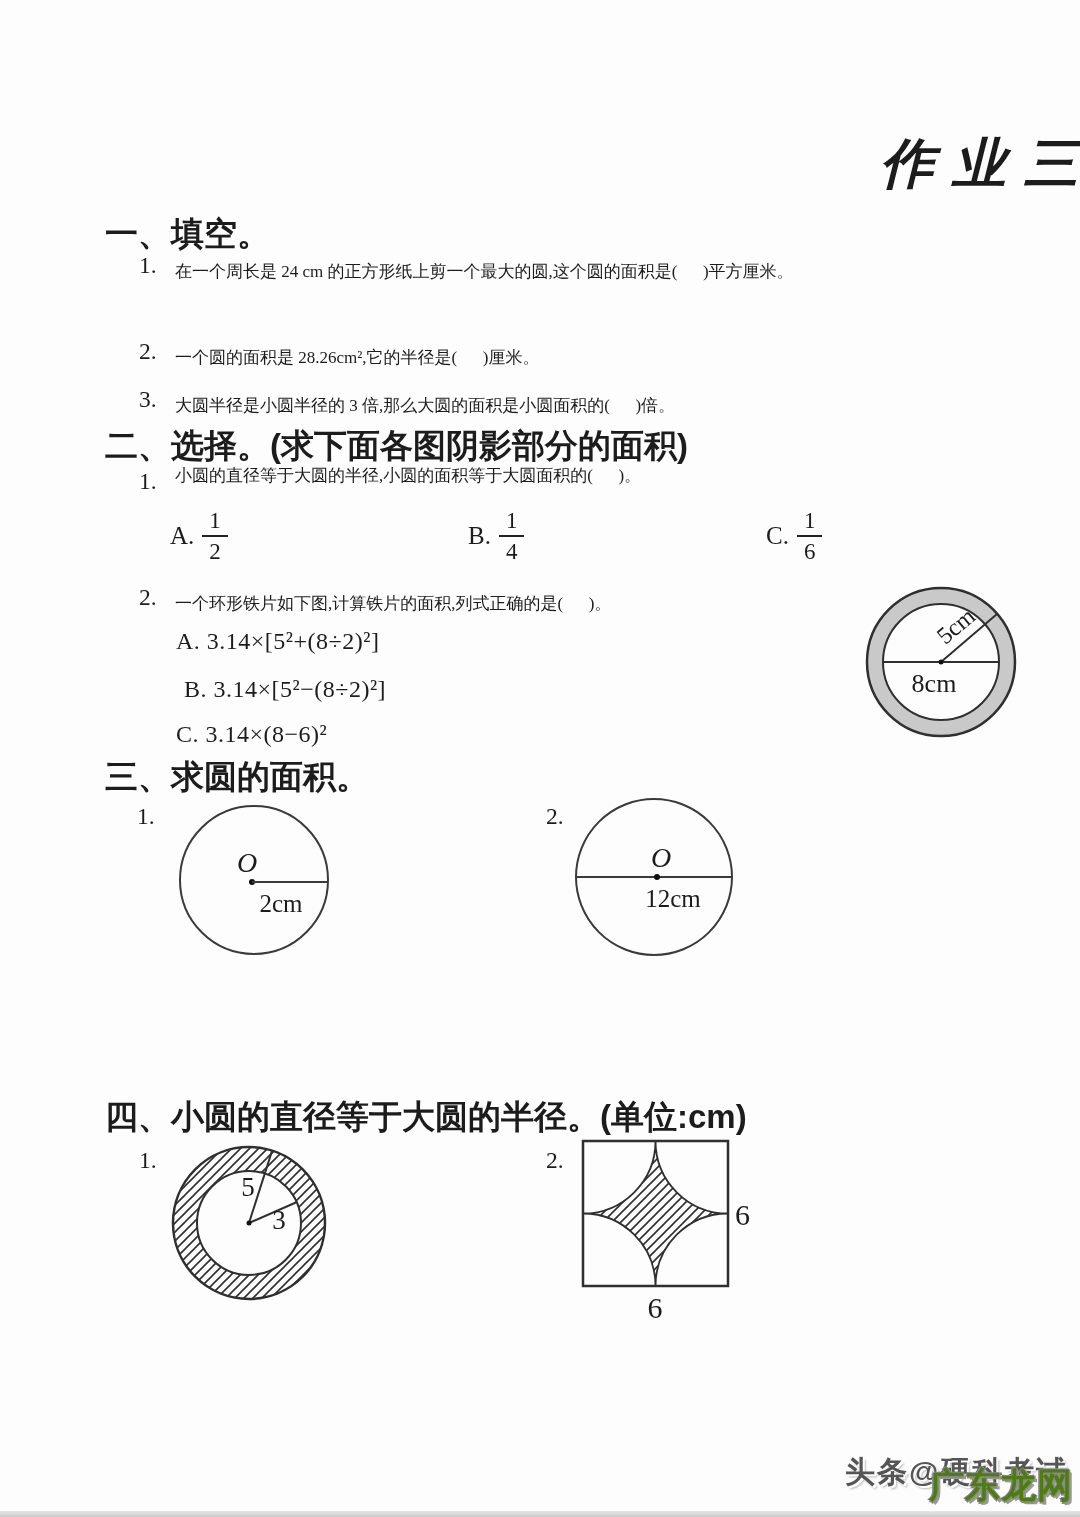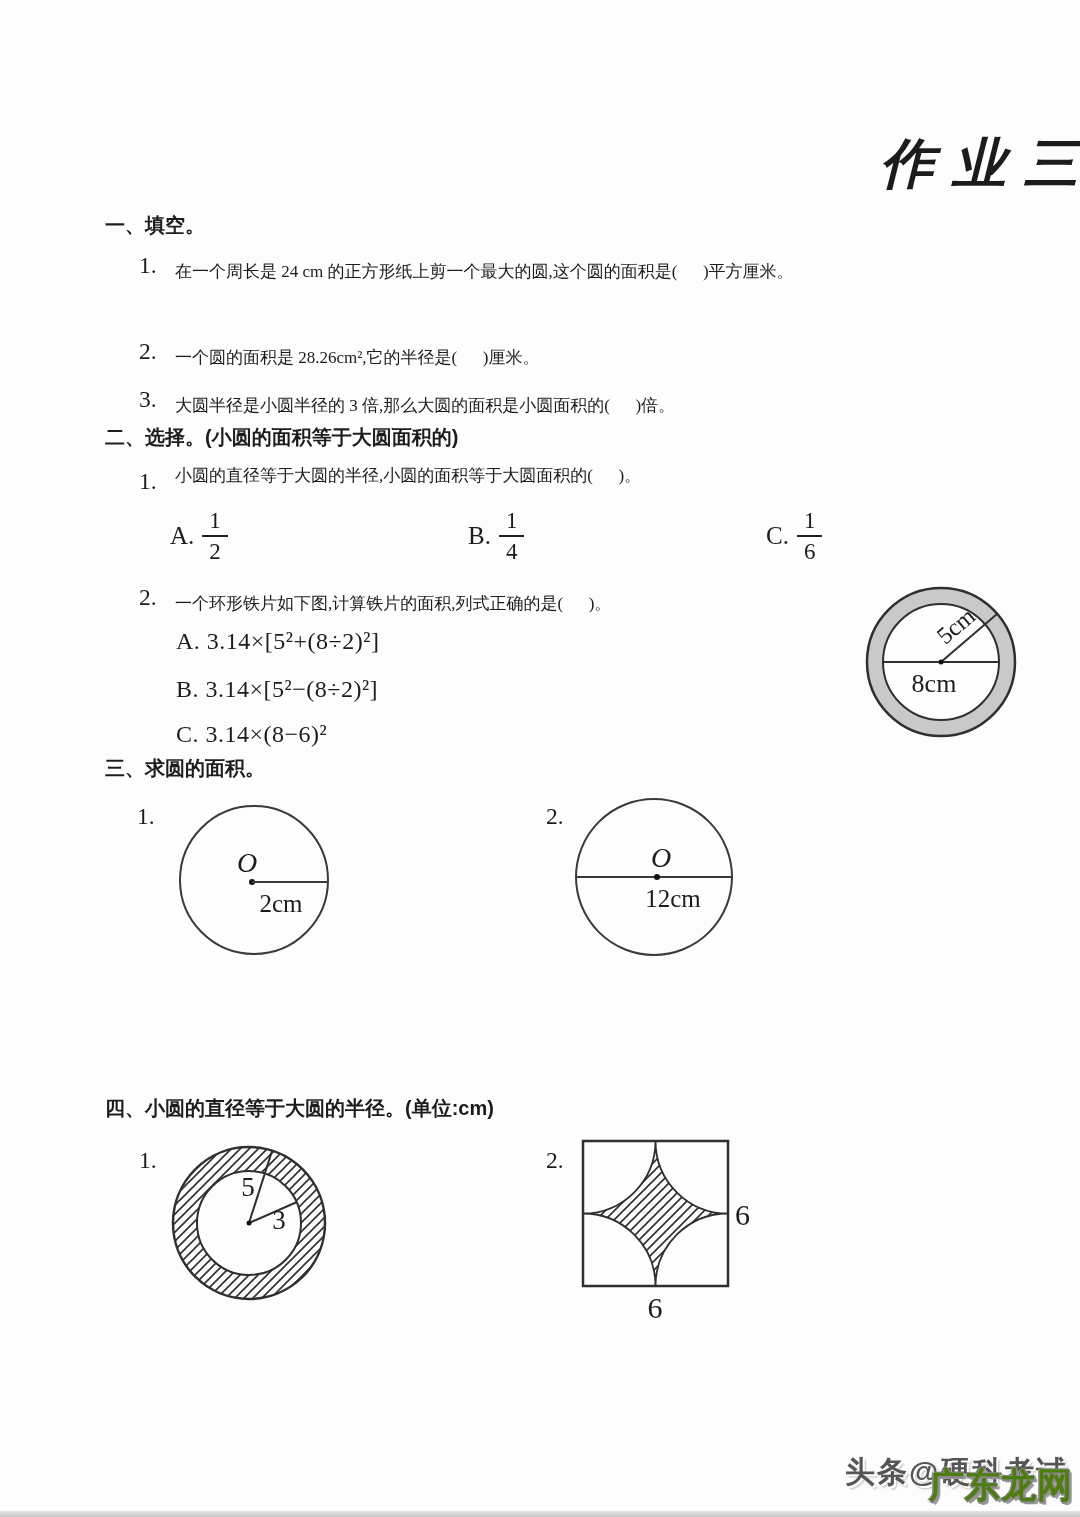--- a/index.html
+++ b/index.html
@@ -8,21 +8,21 @@
     font-family:"Liberation Serif","DejaVu Serif",serif;color:#1c1c1c;
     overflow:hidden;
   }
   .abs{position:absolute;}
   .title{
     left:16px;top:128px;width:1080px;text-align:right;
     font-weight:bold;font-style:italic;font-size:54px;letter-spacing:18px;
   }
   .heading{
     font-family:"Liberation Sans","DejaVu Sans",sans-serif;
-    font-weight:bold;font-size:20px;
+    font-weight:bold;font-size:33px;
   }
   .inum{font-size:23.5px;}
   .itext{font-size:17px;line-height:47px;}
   .opt-frac{display:inline-flex;align-items:center;gap:8px;font-size:25px;}
   .frac{display:inline-flex;flex-direction:column;align-items:center;line-height:1.1;}
   .frac-num{border-bottom:2px solid #222;padding:0 7px 2px;font-size:23px;}
   .frac-den{padding-top:2px;font-size:23px;}
   .formula{font-size:24px;letter-spacing:0.5px;}
   .wm{font-family:"Liberation Sans","DejaVu Sans",sans-serif;font-weight:bold;}
   .wm-dark{
@@ -55,21 +55,21 @@
 
   <div class="abs inum" style="left:139px;top:252px">1.</div>
   <div class="abs itext" style="left:175px;top:248px;width:822px">在一个周长是 24 cm 的正方形纸上剪一个最大的圆,这个圆的面积是(&nbsp;&nbsp;&nbsp;&nbsp;&nbsp;&nbsp;)平方厘米。</div>
 
   <div class="abs inum" style="left:139px;top:338px">2.</div>
   <div class="abs itext" style="left:175px;top:334px;width:822px">一个圆的面积是 28.26cm²,它的半径是(&nbsp;&nbsp;&nbsp;&nbsp;&nbsp;&nbsp;)厘米。</div>
 
   <div class="abs inum" style="left:139px;top:386px">3.</div>
   <div class="abs itext" style="left:175px;top:382px;width:822px">大圆半径是小圆半径的 3 倍,那么大圆的面积是小圆面积的(&nbsp;&nbsp;&nbsp;&nbsp;&nbsp;&nbsp;)倍。</div>
 
-  <div class="abs heading" style="left:105px;top:424px">二、选择。(小圆的面积等于大圆面积的)</div>
+  <div class="abs heading" style="left:105px;top:424px">二、选择。(求下面各图阴影部分的面积)</div>
 
   <div class="abs inum" style="left:139px;top:468px">1.</div>
   <div class="abs itext" style="left:175px;top:452px;width:822px">小圆的直径等于大圆的半径,小圆的面积等于大圆面积的(&nbsp;&nbsp;&nbsp;&nbsp;&nbsp;&nbsp;)。</div>
 
   <div class="abs opt-frac" style="left:170px;top:508px">
     <span>A.</span>
     <span class="frac">
       <span class="frac-num">1</span>
       <span class="frac-den">2</span>
     </span>
@@ -86,21 +86,21 @@
     <span class="frac">
       <span class="frac-num">1</span>
       <span class="frac-den">6</span>
     </span>
   </div>
 
   <div class="abs inum" style="left:139px;top:584px">2.</div>
   <div class="abs itext" style="left:175px;top:580px;width:690px">一个环形铁片如下图,计算铁片的面积,列式正确的是(&nbsp;&nbsp;&nbsp;&nbsp;&nbsp;&nbsp;)。</div>
 
   <div class="abs formula" style="left:176px;top:628px">A. 3.14×[5²+(8÷2)²]</div>
-  <div class="abs formula" style="left:176px;top:676px">B. 3.14×[5²−(8÷2)²]</div>
+  <div class="abs formula" style="left:184px;top:676px">B. 3.14×[5²−(8÷2)²]</div>
   <div class="abs formula" style="left:176px;top:721px">C. 3.14×(8−6)²</div>
 
   <svg class="abs" style="left:862px;top:570px" width="160" height="185" viewBox="0 0 160 185">
     <circle cx="79" cy="92" r="74" fill="#c9c9c9" stroke="#2f2f2f" stroke-width="2.5"></circle>
     <circle cx="79" cy="92" r="58" fill="#fdfdfd" stroke="#2f2f2f" stroke-width="2"></circle>
     <line x1="21" y1="92" x2="137" y2="92" stroke="#2f2f2f" stroke-width="2"></line>
     <line x1="79" y1="92" x2="135" y2="44" stroke="#2f2f2f" stroke-width="2"></line>
     <circle cx="79" cy="92" r="2.5" fill="#111"></circle>
     <text x="99" y="62" font-size="24" text-anchor="middle" transform="rotate(-40 99 62)">5cm</text>
     <text x="72" y="122" font-size="26" text-anchor="middle">8cm</text>

